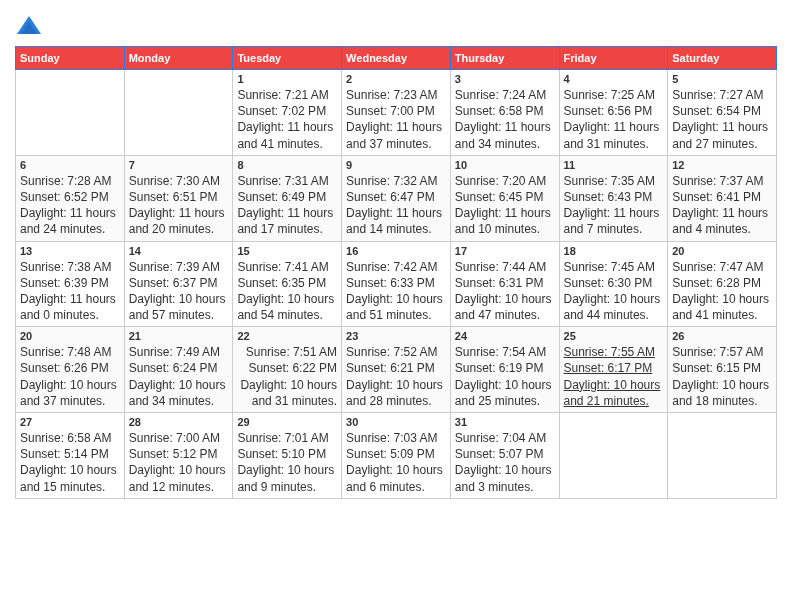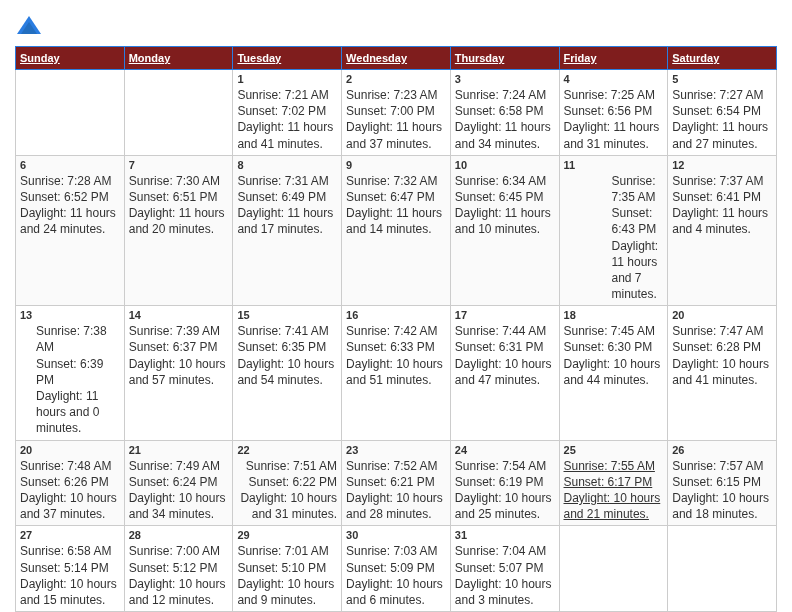--- a/index.html
+++ b/index.html
@@ -96,22 +96,21 @@
     .empty-cell {
       background: #f9f9f9;
     }
     tr:nth-child(even) td {
       background: #fafafa;
     }
     tr:nth-child(odd) td {
       background: #fff;
     }
     .calendar thead tr th {
-      background: #7f1d1d;
-      text-decoration: underline;
+      background: #ef4444;
     }
   </style>
 </head>
 <body>
 
 <div class="page">
   <div class="header">
     <div class="logo">
       <svg class="logo-icon" viewBox="0 0 28 28">
         <polygon points="14,2 26,20 2,20" fill="#2a7de1"></polygon>
@@ -195,41 +194,41 @@
 Daylight: 11 hours and 17 minutes.</div>
           </td>
           <td>
             <span class="day-num">9</span>
             <div class="day-info" style="white-space: pre-line;">Sunrise: 7:32 AM
 Sunset: 6:47 PM
 Daylight: 11 hours and 14 minutes.</div>
           </td>
           <td>
             <span class="day-num">10</span>
-            <div class="day-info" style="white-space: pre-line;">Sunrise: 6:34 AM
+            <div class="day-info" style="white-space: pre-line;">Sunrise: 7:20 AM
 Sunset: 6:45 PM
 Daylight: 11 hours and 10 minutes.</div>
           </td>
           <td>
             <span class="day-num">11</span>
-            <div class="day-info" style="white-space: pre-line; margin-left: 48px;">Sunrise: 7:35 AM
+            <div class="day-info" style="white-space: pre-line;">Sunrise: 7:35 AM
 Sunset: 6:43 PM
 Daylight: 11 hours and 7 minutes.</div>
           </td>
           <td>
             <span class="day-num">12</span>
             <div class="day-info" style="white-space: pre-line;">Sunrise: 7:37 AM
 Sunset: 6:41 PM
 Daylight: 11 hours and 4 minutes.</div>
           </td>
         </tr>
         <tr>
           <td>
             <span class="day-num">13</span>
-            <div class="day-info" style="white-space: pre-line; margin-left: 16px;">Sunrise: 7:38 AM
+            <div class="day-info" style="white-space: pre-line;">Sunrise: 7:38 AM
 Sunset: 6:39 PM
 Daylight: 11 hours and 0 minutes.</div>
           </td>
           <td>
             <span class="day-num">14</span>
             <div class="day-info" style="white-space: pre-line;">Sunrise: 7:39 AM
 Sunset: 6:37 PM
 Daylight: 10 hours and 57 minutes.</div>
           </td>
           <td>

